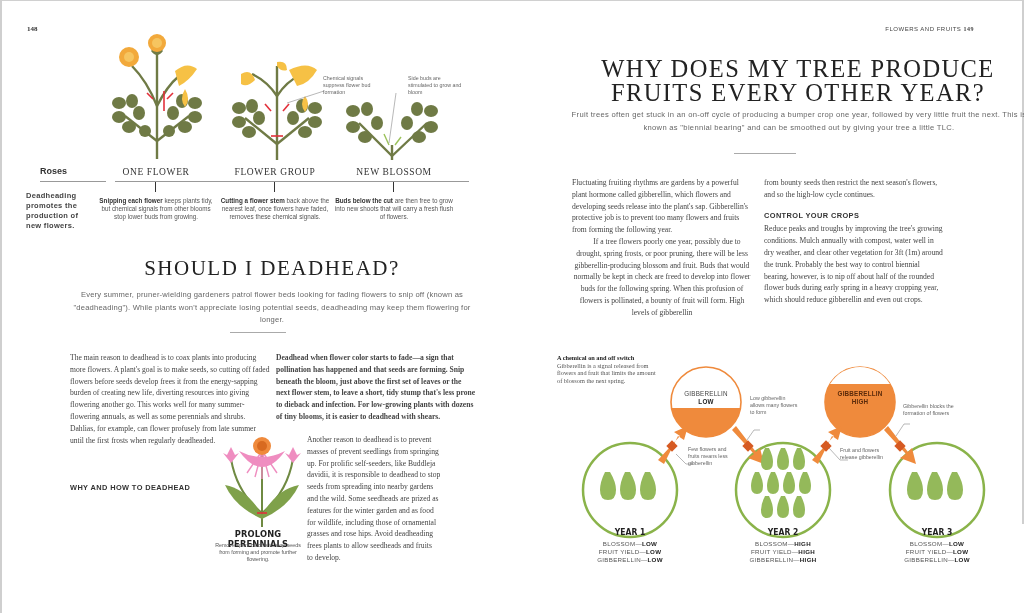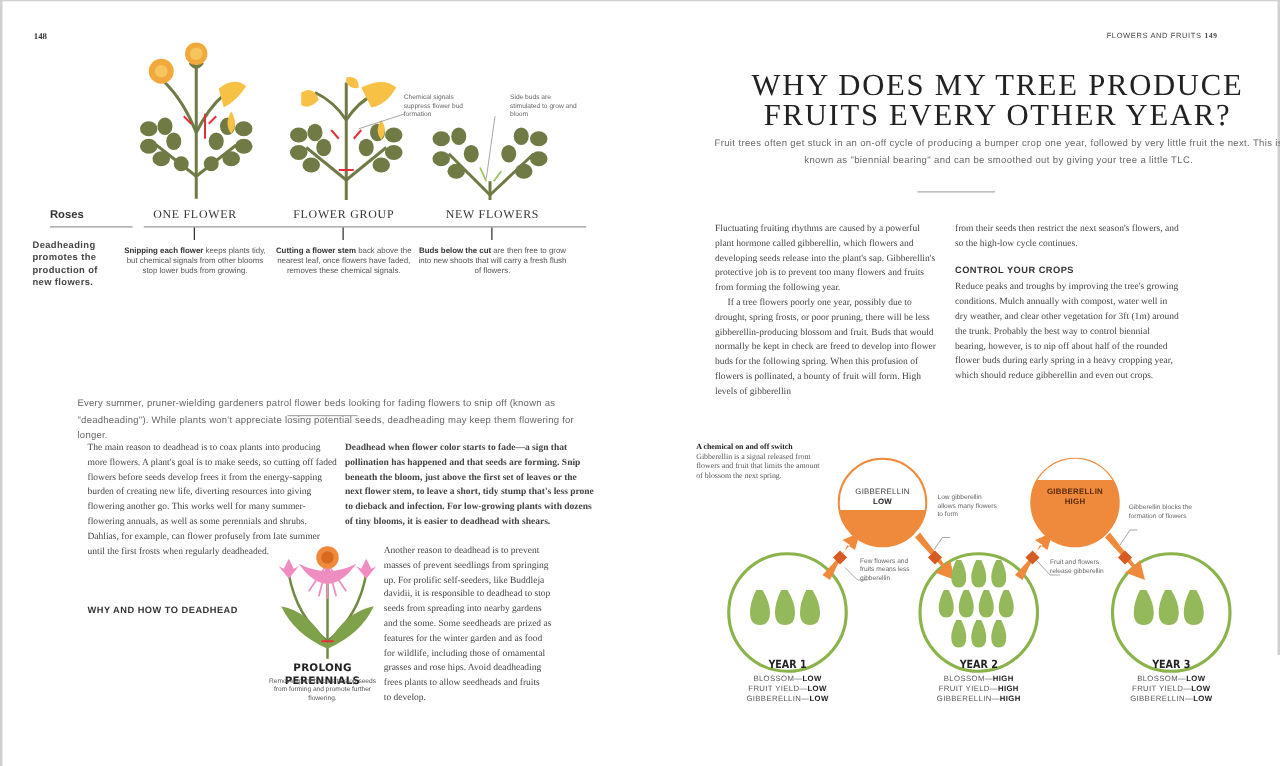--- a/index.html
+++ b/index.html
@@ -19,39 +19,39 @@
   .roses-desc { left: 24px; top: 190px; width: 70px; font-size: 7.5px; font-weight: bold; line-height: 10px; color: #444; letter-spacing: 0.3px; }
   .timeline-rule { left: 113px; top: 180px; width: 354px; height: 1px; background: #999; }
   .stage-title { top: 166px; font-family: "Liberation Serif", serif; font-size: 9.5px; letter-spacing: 0.6px; color: #333; text-align: center; width: 120px; }
   .stage-tick { top: 181px; width: 1px; height: 10px; background: #333; }
   .stage-desc { top: 196px; width: 120px; text-align: center; font-size: 6.3px; line-height: 8px; color: #555; }
   .stage-desc b { color: #333; }
   .callout { font-size: 5.3px; line-height: 7px; color: #666; }
 
   
   .dh-title { left: 60px; top: 255px; width: 420px; text-align: center; font-family: "Liberation Serif", serif; font-size: 21px; letter-spacing: 1.5px; color: #222; }
-  .dh-intro { left: 60px; top: 288px; width: 420px; font-size: 7.6px; line-height: 12.5px; color: #666; letter-spacing: 0.2px; margin-top: 28px; }
+  .dh-intro { left: 60px; top: 288px; width: 420px; text-align: center; font-size: 7.6px; line-height: 12.5px; color: #666; letter-spacing: 0.2px; }
   .dh-rule { left: 228px; top: 331px; width: 56px; height: 1px; background: #aaa; }
 
   .body-serif { font-family: "Liberation Serif", serif; font-size: 7.6px; line-height: 11.8px; color: #444; }
   .col-a { left: 68px; top: 351px; width: 200px; }
   .col-a2 { left: 68px; top: 482px; width: 140px; }
   .subhead { font-size: 7.4px; font-weight: bold; letter-spacing: 0.4px; color: #333; font-family: "Liberation Sans", sans-serif; margin-bottom: 2px; }
   .col-b { left: 274px; top: 351px; width: 200px; font-weight: bold; }
   .indent-lines span { display: block; }
 
   .prolong-title { left: 210px; top: 528px; width: 92px; text-align: center; font-size: 8.3px; font-weight: bold; color: #222; letter-spacing: 0.2px; font-family: "DejaVu Sans", sans-serif; }
   .prolong-desc { left: 210px; top: 541px; width: 92px; text-align: center; font-size: 5.3px; line-height: 6.8px; color: #555; }
 
   
   .fr-title { left: 30px; top: 56px; width: 512px; text-align: center; font-family: "Liberation Serif", serif; font-size: 24.5px; line-height: 24px; letter-spacing: 1.4px; color: #222; }
   .fr-intro { left: 52px; top: 108px; width: 470px; text-align: center; font-size: 7.6px; line-height: 12.8px; color: #666; letter-spacing: 0.3px; }
   .fr-rule { left: 222px; top: 152px; width: 62px; height: 1px; background: #aaa; }
   .col-c { left: 60px; top: 176px; width: 180px; }
-  .col-c .para2 { text-indent: 10px; }
+  .col-c .para2 { text-indent: 10px; text-align: center; }
   .col-d { left: 252px; top: 176px; width: 180px; }
 
   .switch-caption { left: 557px; top: 354px; width: 100px; font-family: "Liberation Serif", serif; font-size: 6.3px; line-height: 7.7px; color: #555; }
   .switch-caption b { color: #222; }
   .year-label { width: 90px; text-align: center; font-size: 9px; font-weight: bold; color: #222; font-family: "DejaVu Sans", sans-serif; letter-spacing: 0px; transform: scaleX(0.85); }
   .year-stats { width: 110px; text-align: center; font-size: 6.2px; line-height: 8px; color: #555; letter-spacing: 0.3px; }
   .year-stats b { color: #222; }
   .gb-label { text-align: center; font-size: 6.3px; line-height: 8px; letter-spacing: 0.2px; }
   svg { position: absolute; overflow: visible; }
 </style>
@@ -164,40 +164,41 @@
     <div class="abs timeline-rule"></div>
 
     <div class="abs stage-title" style="left:94px;">ONE FLOWER</div>
     <div class="abs stage-tick" style="left:153px;"></div>
     <div class="abs stage-desc" style="left:94px;"><b>Snipping each flower</b><span> keeps plants tidy, but chemical signals from other blooms stop lower buds from growing.</span></div>
 
     <div class="abs stage-title" style="left:213px;">FLOWER GROUP</div>
     <div class="abs stage-tick" style="left:272px;"></div>
     <div class="abs stage-desc" style="left:213px;"><b>Cutting a flower stem</b><span> back above the nearest leaf, once flowers have faded, removes these chemical signals.</span></div>
 
-    <div class="abs stage-title" style="left:332px;">NEW FLOWERS</div>
+    <div class="abs stage-title" style="left:332px;">NEW BLOSSOM</div>
     <div class="abs stage-tick" style="left:391px;"></div>
     <div class="abs stage-desc" style="left:332px;"><b>Buds below the cut</b><span> are then free to grow into new shoots that will carry a fresh flush of flowers.</span></div>
 
+    <div class="abs dh-title">SHOULD I DEADHEAD?</div>
     <div class="abs dh-intro">Every summer, pruner-wielding gardeners patrol flower beds looking for fading flowers to snip off (known as "deadheading"). While plants won't appreciate losing potential seeds, deadheading may keep them flowering for longer.</div>
     <div class="abs dh-rule"></div>
 
     <div class="abs body-serif col-a" style="width:200px;">The main reason to deadhead is to coax plants into producing more flowers. A plant's goal is to make seeds, so cutting off faded flowers before seeds develop frees it from the energy-sapping burden of creating new life, diverting resources into giving flowering another go. This works well for many summer-flowering annuals, as well as some perennials and shrubs. Dahlias, for example, can flower profusely from late summer until the first frosts when regularly deadheaded.</div>
     <div class="abs col-a2">
       <div class="subhead">WHY AND HOW TO DEADHEAD</div>
     </div>
 
     <div class="abs body-serif col-b">Deadhead when flower color starts to fade—a sign that pollination has happened and that seeds are forming. Snip beneath the bloom, just above the first set of leaves or the next flower stem, to leave a short, tidy stump that's less prone to dieback and infection. For low-growing plants with dozens of tiny blooms, it is easier to deadhead with shears.</div>
     <div class="abs body-serif indent-lines" style="left:305px;top:433px;width:180px;">
       <span>Another reason to deadhead is to prevent</span>
       <span>masses of prevent seedlings from springing</span>
       <span>up. For prolific self-seeders, like Buddleja</span>
       <span>davidii, it is responsible to deadhead to stop</span>
       <span>seeds from spreading into nearby gardens</span>
-      <span>and the some. Some seedheads are prized as</span>
+      <span>and the wild. Some seedheads are prized as</span>
       <span>features for the winter garden and as food</span>
       <span>for wildlife, including those of ornamental</span>
       <span>grasses and rose hips. Avoid deadheading</span>
       <span>frees plants to allow seedheads and fruits</span>
       <span>to develop.</span>
     </div>
 
     <svg style="left:215px;top:432px;" width="90" height="94" viewBox="0 0 90 94">
       <g stroke="#6f8a42" stroke-width="2" fill="none">
         <line x1="45" y1="94" x2="45" y2="20"></line>
@@ -228,25 +229,25 @@
     <div class="abs folio-right"><span>FLOWERS AND FRUITS</span> <b>149</b></div>
 
     <div class="abs fr-title">
       <div>WHY DOES MY TREE PRODUCE</div>
       <div>FRUITS EVERY OTHER YEAR?</div>
     </div>
     <div class="abs fr-intro">Fruit trees often get stuck in an on-off cycle of producing a bumper crop one year, followed by very little fruit the next. This is known as "biennial bearing" and can be smoothed out by giving your tree a little TLC.</div>
     <div class="abs fr-rule"></div>
 
     <div class="abs body-serif col-c">
-      <div>Fluctuating fruiting rhythms are caused by a powerful plant hormone called gibberellin, which flowers and developing seeds release into the plant's sap. Gibberellin's protective job is to prevent too many flowers and fruits from forming the following year.</div>
+      <div>Fluctuating fruiting rhythms are gardens by a powerful plant hormone called gibberellin, which flowers and developing seeds release into the plant's sap. Gibberellin's protective job is to prevent too many flowers and fruits from forming the following year.</div>
       <div class="para2">If a tree flowers poorly one year, possibly due to drought, spring frosts, or poor pruning, there will be less gibberellin-producing blossom and fruit. Buds that would normally be kept in check are freed to develop into flower buds for the following spring. When this profusion of flowers is pollinated, a bounty of fruit will form. High levels of gibberellin</div>
     </div>
     <div class="abs body-serif col-d">
-      <div>from their seeds then restrict the next season's flowers, and so the high-low cycle continues.</div>
+      <div>from bounty seeds then restrict the next season's flowers, and so the high-low cycle continues.</div>
       <div class="subhead" style="margin-top:9px;">CONTROL YOUR CROPS</div>
       <div>Reduce peaks and troughs by improving the tree's growing conditions. Mulch annually with compost, water well in dry weather, and clear other vegetation for 3ft (1m) around the trunk. Probably the best way to control biennial bearing, however, is to nip off about half of the rounded flower buds during early spring in a heavy cropping year, which should reduce gibberellin and even out crops.</div>
     </div>
   </div>
 
   <div class="abs switch-caption">
     <b>A chemical on and off switch</b><br>
     <span>Gibberellin is a signal released from flowers and fruit that limits the amount of blossom the next spring.</span>
   </div>
 

